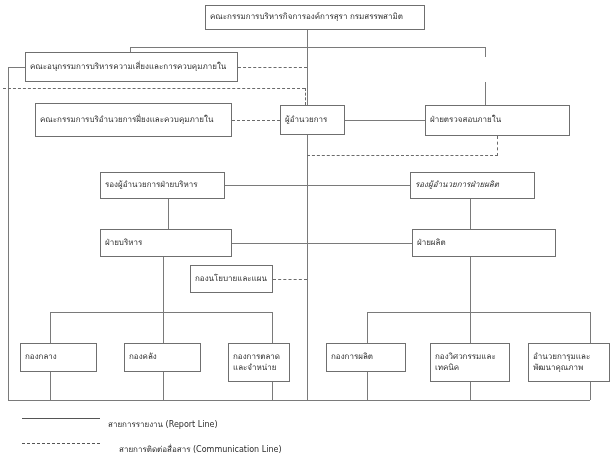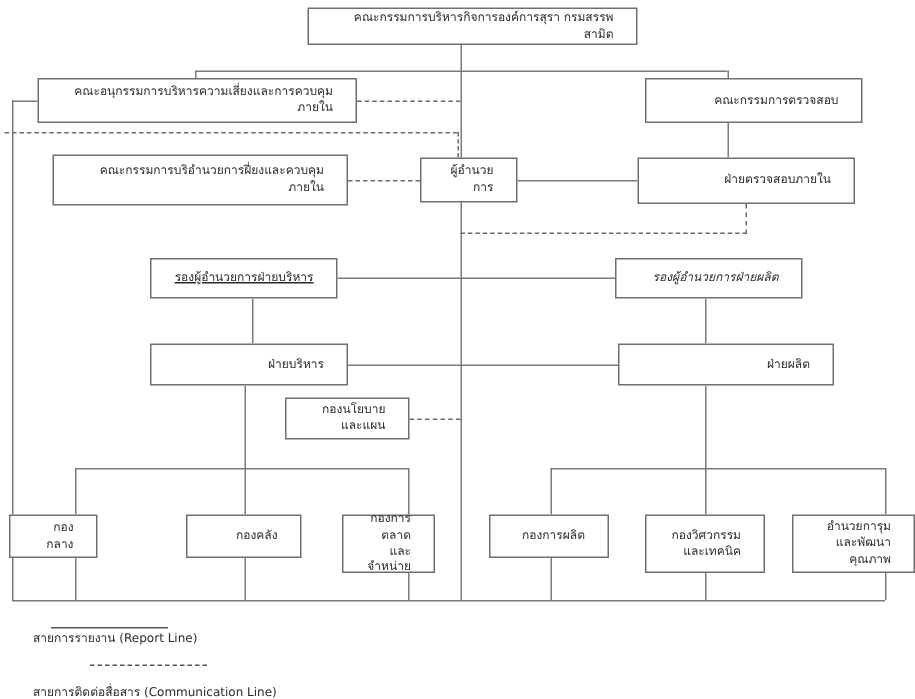--- a/index.html
+++ b/index.html
@@ -21,25 +21,25 @@
 
   
   .node {
     position: absolute;
     box-sizing: border-box;
     border: 1px solid #6f6f6f;
     background: #ffffff;
     display: flex;
     align-items: center;
     justify-content: center;
-    text-align: right;
+    text-align: left;
     line-height: 1.35;
     font-size: 8px;
     color: #2b2b2b;
-    padding: 2px 15px;
+    padding: 2px 4px;
     z-index: 5;
   }
   .node span {
     display: block;
     width: 100%;
   }
 
   
   .ln {
     position: absolute;
@@ -59,25 +59,24 @@
   }
   .ln.dash.v {
     border-left: 1px dashed #6b6b6b;
     border-left-width: 1.4px;
   }
 
   
   .legend-row {
     position: absolute;
     display: flex;
-    align-items: center;
+    align-items: flex-start;
     font-size: 8px;
     color: #2b2b2b;
     white-space: nowrap;
-    flex-direction: column;
   }
   .legend-swatch {
     width: 78px;
     height: 0;
     margin-right: 8px;
     flex: none;
   }
   .legend-swatch.solid {
     border-top: 1.3px solid #555555;
   }
@@ -141,57 +140,54 @@
   <div class="ln v" style="left:470px; top:382px; height:18px;"></div>
 
   <div class="node" style="left:205px; top:5px; width:220px; height:25px;">
     <span>คณะกรรมการบริหารกิจการองค์การสุรา กรมสรรพสามิต</span>
   </div>
 
   <div class="node" style="left:25px; top:52px; width:213px; height:30px;">
     <span>คณะอนุกรรมการบริหารความเสี่ยงและการควบคุมภายใน</span>
   </div>
 
-  <div class="node" style="left:430px; top:52px; width:145px; height:30px;">
-    <span>คณะกรรมการตรวจสอบ</span>
-  </div>
 
   <div class="node" style="left:35px; top:103px; width:197px; height:34px;">
     <span>คณะกรรมการบริอำนวยการฝี่ยงและควบคุมภายใน</span>
   </div>
 
   <div class="node" style="left:280px; top:105px; width:65px; height:30px;">
     <span>ผู้อำนวยการ</span>
   </div>
 
   <div class="node" style="left:425px; top:105px; width:145px; height:31px;">
     <span>ฝ่ายตรวจสอบภายใน</span>
   </div>
 
-  <div class="node" style="left:100px; top:172px; width:125px; height:27px;text-decoration:underline;">
+  <div class="node" style="left:100px; top:172px; width:125px; height:27px;">
     <span>รองผู้อำนวยการฝ่ายบริหาร</span>
   </div>
 
   <div class="node" style="left:410px; top:172px; width:125px; height:27px;font-style:italic;">
     <span>รองผู้อำนวยการฝ่ายผลิต</span>
   </div>
 
   <div class="node" style="left:100px; top:229px; width:132px; height:28px;">
     <span>ฝ่ายบริหาร</span>
   </div>
 
   <div class="node" style="left:412px; top:229px; width:144px; height:28px;">
     <span>ฝ่ายผลิต</span>
   </div>
 
   <div class="node" style="left:190px; top:265px; width:83px; height:28px;">
     <span>กองนโยบายและแผน</span>
   </div>
 
-  <div class="node" style="left:6px; top:343px; width:59px; height:29px;">
+  <div class="node" style="left:20px; top:343px; width:77px; height:29px;">
     <span>กองกลาง</span>
   </div>
 
   <div class="node" style="left:124px; top:343px; width:77px; height:29px;">
     <span>กองคลัง</span>
   </div>
 
   <div class="node" style="left:228px; top:343px; width:62px; height:39px;">
     <span>กองการตลาดและจำหน่าย</span>
   </div>

